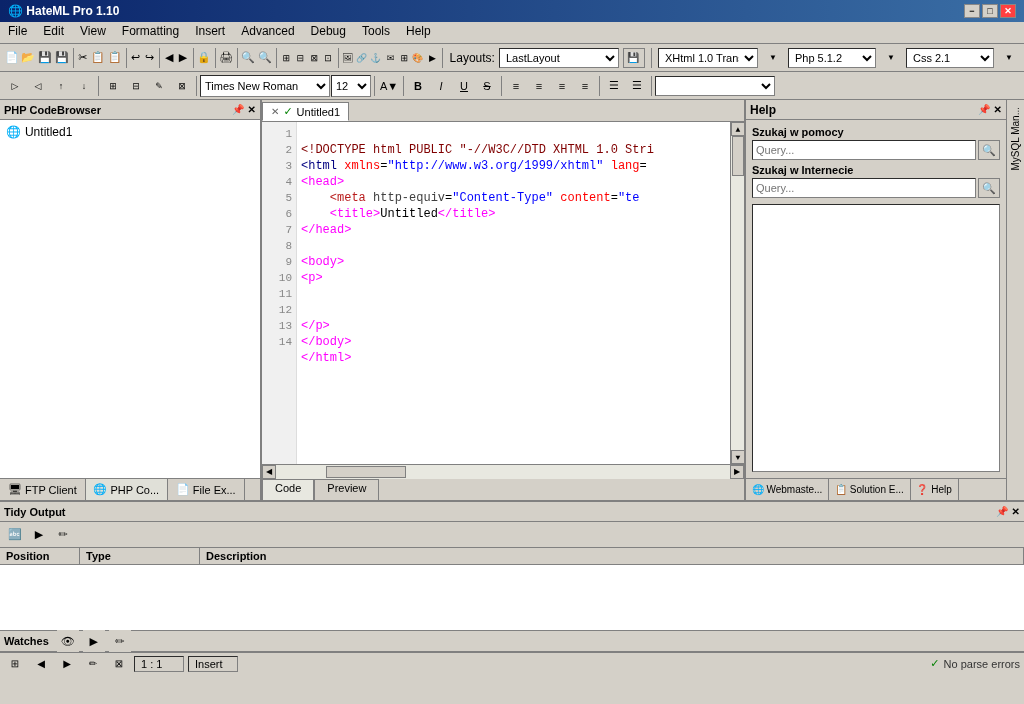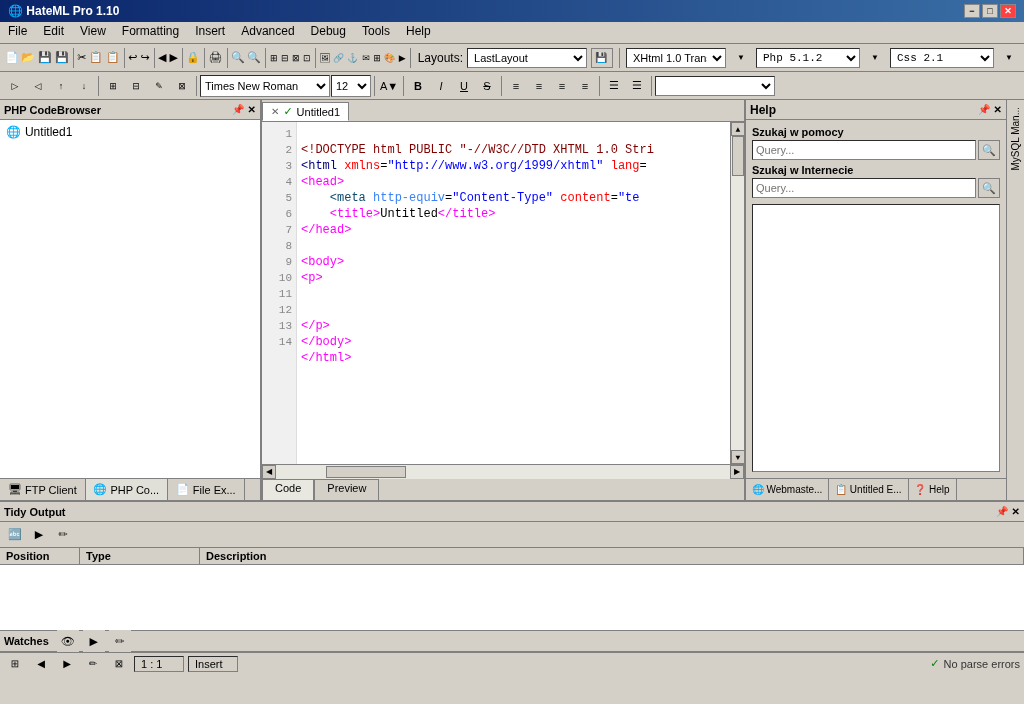--- a/index.html
+++ b/index.html
@@ -76,21 +76,21 @@
     .layouts-area {
       display: flex; align-items: center; gap: 4px; margin-left: 4px;
     }
     .layouts-label { font-size: 12px; }
     .tb-select {
       height: 20px; font-size: 11px; background: white; border: 1px inset #808080;
       padding: 0 2px;
     }
     .tb-select-wide { width: 120px; }
     .tb-select-med { width: 100px; }
-    .tb-select-sm { width: 104px; font-family: Liberation Mono, monospace; }
+    .tb-select-sm { width: 88px; }
     .save-layout-btn {
       width: 22px; height: 20px;
       background: #d4d0c8;
       border: 1px solid #808080;
       display: flex; align-items: center; justify-content: center;
       cursor: pointer; font-size: 10px;
     }
 
     
     .font-select { width: 130px; height: 22px; font-size: 11px; border: 1px inset #808080; background: white; }
@@ -604,21 +604,21 @@
         <div class="line-num">10</div>
         <div class="line-num">11</div>
         <div class="line-num">12</div>
         <div class="line-num">13</div>
         <div class="line-num">14</div>
       </div>
       <div id="code-content" style="flex:1; padding:4px; overflow:auto; font-family:'Courier New',monospace; font-size:12px; line-height:16px; white-space:pre;">
 <span style="color:#800000;">&lt;!DOCTYPE html PUBLIC "-//W3C//DTD XHTML 1.0 Stri</span>
 <span style="color:#000080;">&lt;html</span><span style="color:#ff0000;"> xmlns</span>=<span style="color:#0000ff;">"http://www.w3.org/1999/xhtml"</span><span style="color:#ff0000;"> lang</span>=
 <span style="color:#ff00ff;">&lt;head&gt;</span>
-    <span style="color:#0c4a6e;">&lt;meta</span><span style="color:#3b82f6;"> http-equiv</span>=<span style="color:#0000ff;">"Content-Type"</span><span style="color:#ff0000;"> content</span>=<span style="color:#0000ff;">"te</span>
+    <span style="color:#b91c1c;">&lt;meta</span><span style="color:#404040;"> http-equiv</span>=<span style="color:#0000ff;">"Content-Type"</span><span style="color:#ff0000;"> content</span>=<span style="color:#0000ff;">"te</span>
     <span style="color:#ff00ff;">&lt;title&gt;</span>Untitled<span style="color:#ff00ff;">&lt;/title&gt;</span>
 <span style="color:#ff00ff;">&lt;/head&gt;</span>
 
 <span style="color:#ff00ff;">&lt;body&gt;</span>
 <span style="color:#ff00ff;">&lt;p&gt;</span>
 
 
 <span style="color:#ff00ff;">&lt;/p&gt;</span>
 <span style="color:#ff00ff;">&lt;/body&gt;</span>
 <span style="color:#ff00ff;">&lt;/html&gt;</span>
@@ -671,21 +671,21 @@
       </div>
       <div id="help-results" style="flex:1; background:white; border:1px inset #808080; min-height:200px;"></div>
     </div>
     <div id="right-panel-tabs" style="display:flex; border-top:1px solid #808080; background:#d4d0c8; height:22px;">
       <div class="right-tab">
         <span>🌐</span>
         <span>Webmaste...</span>
       </div>
       <div class="right-tab">
         <span>📋</span>
-        <span>Untitled E...</span>
+        <span>Solution E...</span>
       </div>
       <div class="right-tab">
         <span>❓</span>
         <span>Help</span>
       </div>
     </div>
   </div>
 
   <div id="far-right-strip" style="width:18px; background:#d4d0c8; border-left:1px solid #808080; display:flex; flex-direction:column; align-items:center;">
     <div class="vert-tab" style="writing-mode:vertical-rl; transform:rotate(180deg); font-size:10px; padding:6px 2px; cursor:pointer; white-space:nowrap;">MySQL Man...</div>

